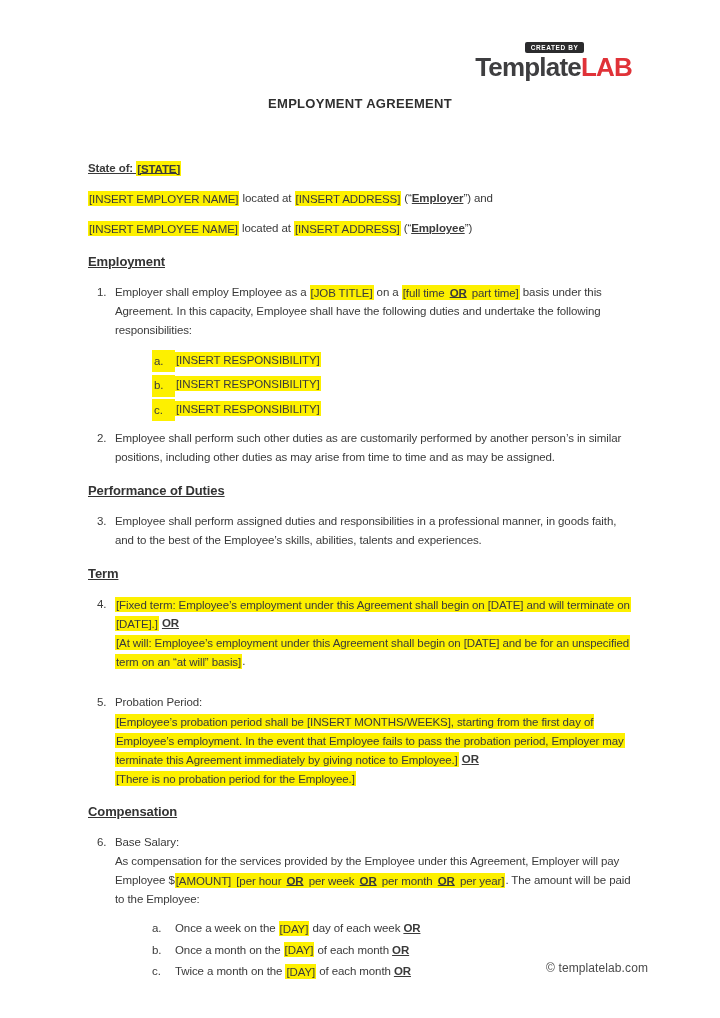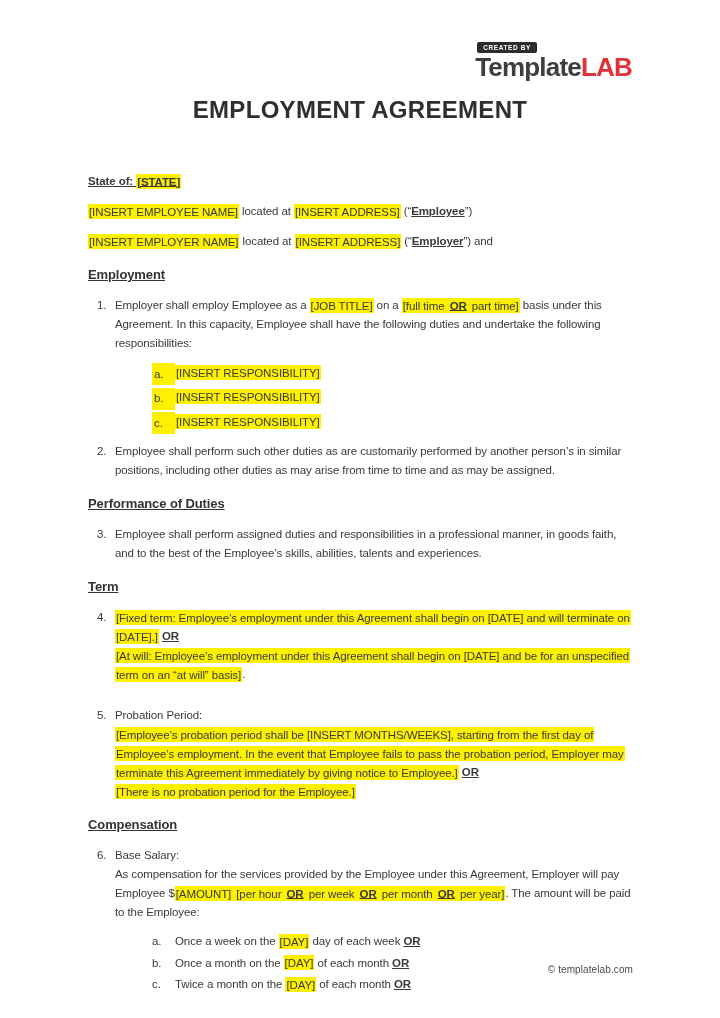--- a/index.html
+++ b/index.html
@@ -20,21 +20,21 @@
     width:720px;
     height:1018px;
     margin:0 auto;
     background:#ffffff;
     overflow:hidden;
   }
   .inner{ padding:0 88px; }
 
   
   .logo-row{ padding-top:36px; text-align:right; }
-  .logo{ display:inline-block; text-align:left; }
+  .logo{ display:inline-block; text-align:center; }
   .logo-badge{
     display:inline-block;
     background:#2b2b2d;
     color:#ffffff;
     font-size:6.5px;
     font-weight:bold;
     letter-spacing:0.6px;
     padding:2px 6px 1.5px;
     border-radius:2px;
     margin-left:2px;
@@ -48,21 +48,21 @@
     line-height:1;
     color:var(--logo-gray);
     white-space:nowrap;
   }
   .logo-accent{ color:var(--accent); }
 
   
   .title{
     margin-top:16px;
     text-align:center;
-    font-size:24px;
+    font-size:13px;
     font-weight:bold;
     letter-spacing:0.3px;
     color:#2f2f2f;
   }
 
   
   .doc{
     margin-top:48px;
     font-size:11.5px;
     line-height:19px;
@@ -92,23 +92,23 @@
     -webkit-box-decoration-break:clone;
     box-decoration-break:clone;
   }
   .letter.hl{ padding:1.5px 0 1.5px 2px; }
   .b{ font-weight:bold;text-decoration:underline; }
   .u{ }
 
   
   .footer{
     position:absolute;
-    right:87px;
+    right:72px;
     bottom:43px;
-    font-size:10px;
+    font-size:12px;
     color:#4a4a4a;
     letter-spacing:0.1px;
   }
 </style>
 </head>
 <body>
 
 <div class="page">
   <div class="inner">
 
@@ -116,22 +116,22 @@
       <div class="logo">
         <span class="logo-badge">CREATED BY</span>
         <div class="logo-name"><span>Template</span><span class="logo-accent">LAB</span></div>
       </div>
     </div>
 
     <h1 class="title">EMPLOYMENT AGREEMENT</h1>
 
     <div class="doc">
         <p><span class="b">State of: </span><span class="hl b">[STATE]</span></p>
+        <p><span class="hl">[INSERT EMPLOYER NAME]</span><span> located at </span><span class="hl">[INSERT ADDRESS]</span><span> (“</span><span class="b">Employer</span><span>”) and</span></p>
         <p><span class="hl">[INSERT EMPLOYEE NAME]</span><span> located at </span><span class="hl">[INSERT ADDRESS]</span><span> (“</span><span class="b">Employee</span><span>”)</span></p>
-        <p><span class="hl">[INSERT EMPLOYER NAME]</span><span> located at </span><span class="hl">[INSERT ADDRESS]</span><span> (“</span><span class="b">Employer</span><span>”) and</span></p>
         <h2><span>Employment</span></h2>
         <div class="li">
           <span class="num">1.</span>
           <div class="li-body"><span>Employer shall employ Employee as a </span><span class="hl">[JOB TITLE]</span><span> on a </span><span class="hl">[full time </span><span class="hl b">OR</span><span class="hl"> part time]</span><span> basis under this Agreement. In this capacity, Employee shall have the following duties and undertake the following responsibilities:</span></div>
         </div>
         <div class="sub-list">
           <div class="sli">
             <span class="letter hl">a.</span>
             <div class="li-body"><span class="hl">[INSERT RESPONSIBILITY]</span></div>
           </div>

